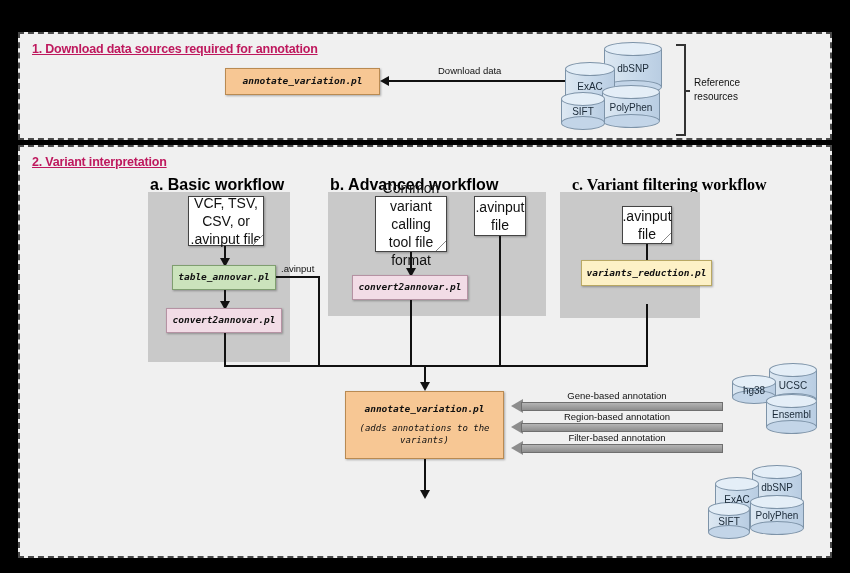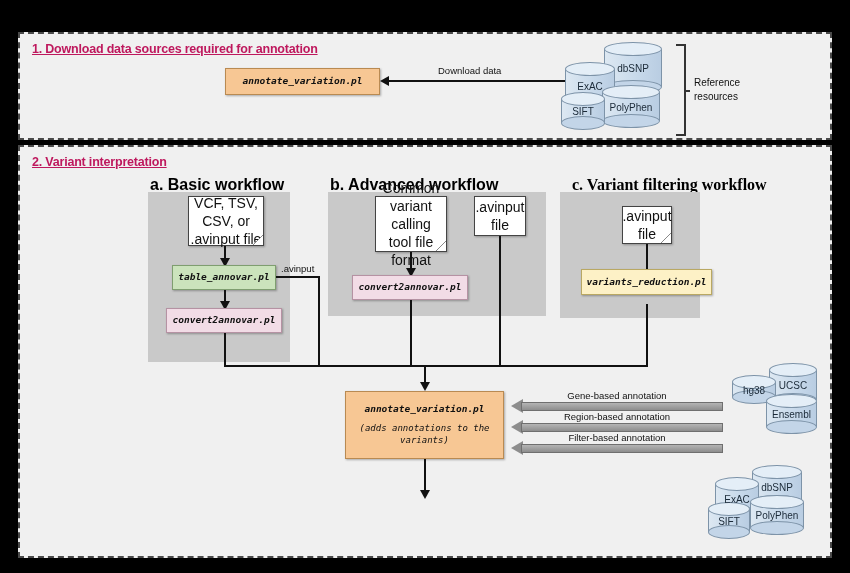--- a/index.html
+++ b/index.html
@@ -182,21 +182,21 @@
   <div class="wf-title" style="left:572px;top:176px;font-family:Liberation Serif, serif;">c. Variant filtering workflow</div>
   <div class="graypanel" style="left:560px;top:192px;width:140px;height:126px;"></div>
 
   <div class="note" style="left:622px;top:206px;width:50px;height:38px;">
     <span style="white-space:pre-line">.avinput
 file</span>
   </div>
   <div class="ln lnv" style="left:646px;top:244px;height:30px;"></div>
   <div class="arrowdown" style="left:642px;top:269px;"></div>
 
-  <div class="pbox yellow" style="left:581px;top:269px;width:131px;height:26px;">
+  <div class="pbox yellow" style="left:581px;top:260px;width:131px;height:26px;">
     <span>variants_reduction.pl</span>
   </div>
   <div class="ln lnv" style="left:646px;top:304px;height:62px;"></div>
 
   <div class="ln lnh" style="left:224px;top:365px;width:424px;"></div>
   <div class="ln lnv" style="left:424px;top:365px;height:23px;"></div>
   <div class="arrowdown" style="left:420px;top:382px;"></div>
 
   <div class="pbox orange" style="left:345px;top:391px;width:159px;height:68px;">
     <span>annotate_variation.pl</span>

